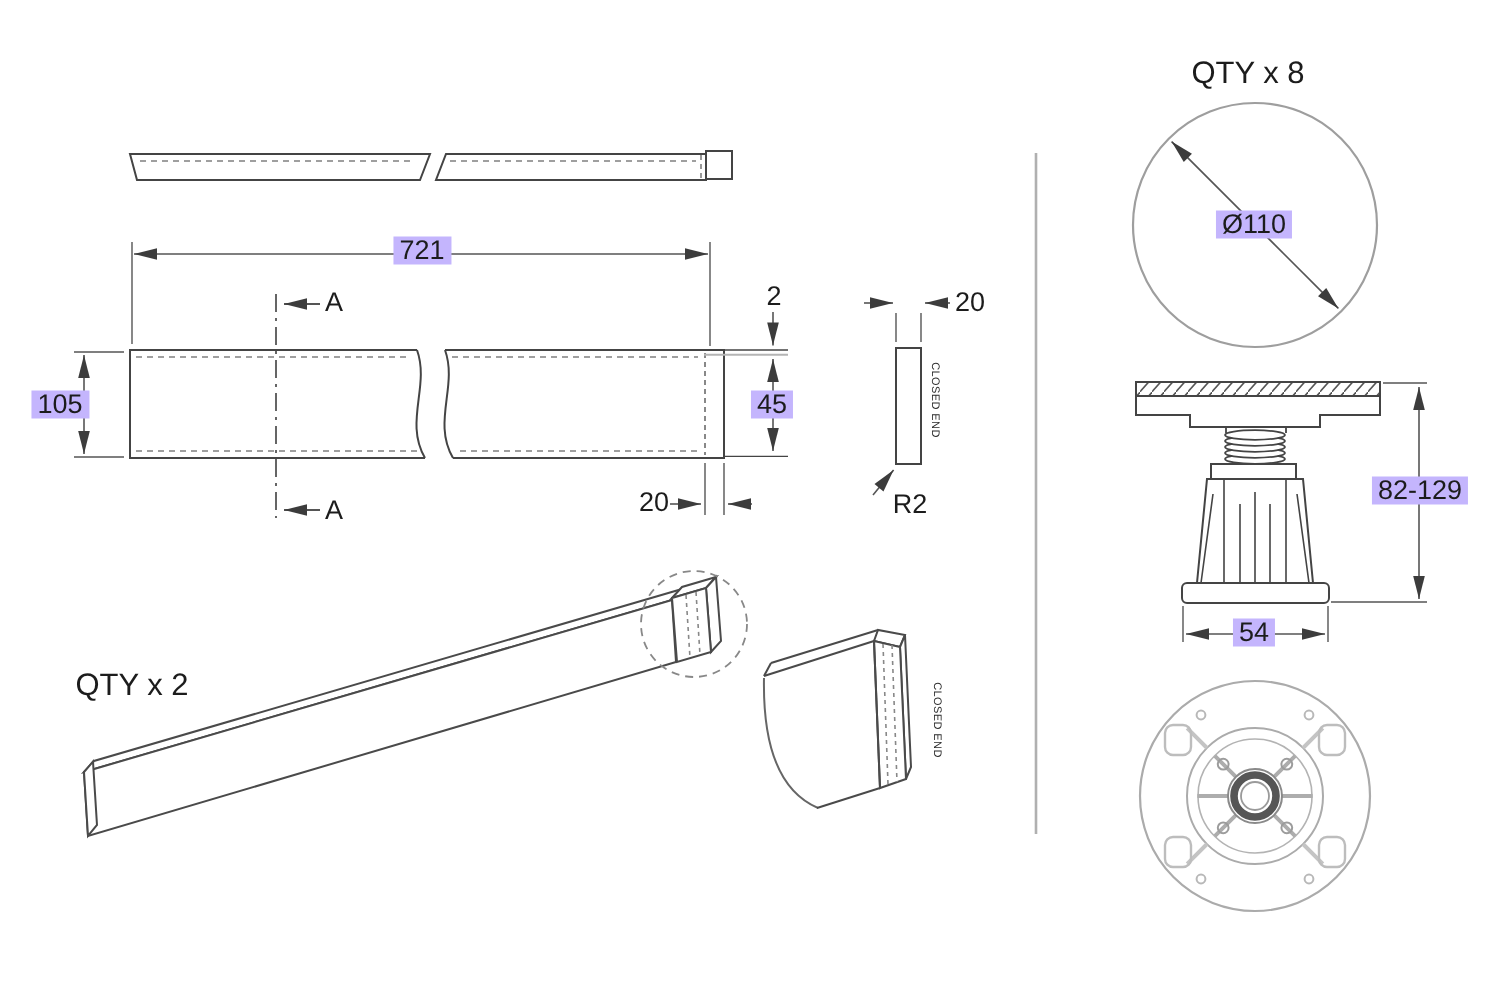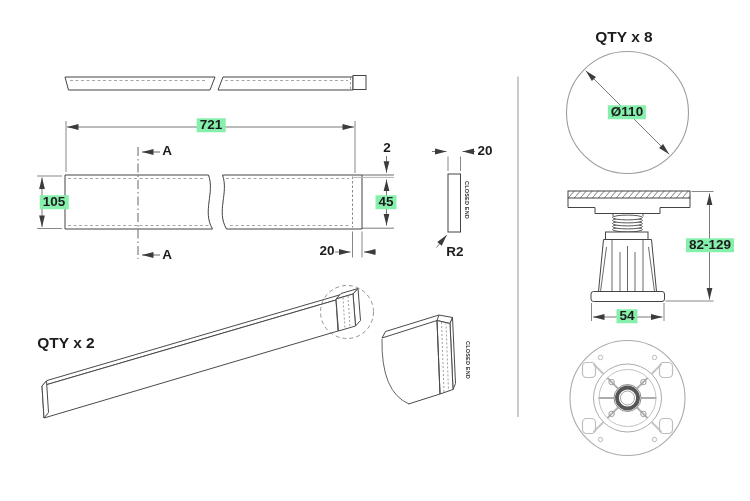--- a/index.html
+++ b/index.html
@@ -1,21 +1,21 @@
 <!DOCTYPE html>
 <html><head>
 <meta charset="utf-8">
 <style>
   html,body{margin:0;padding:0;background:#fff;}
   #stage{position:relative;width:750px;height:501px;background:#fff;overflow:hidden;
          font-family:"Liberation Sans",sans-serif;}
   #stage svg{position:absolute;left:0;top:0;}
   .lbl{position:absolute;transform:translate(-50%,-50%);font-size:13.5px;color:#1c1c1c;
-       white-space:nowrap;line-height:1;z-index:5;font-weight:bold;}
-  .bgw{background:#86efac;padding:0 3px;}
+       white-space:nowrap;line-height:1;z-index:5;}
+  .bgw{background:#c4b5fd;padding:0 3px;}
   .big{font-size:15.5px;}
   .vert{writing-mode:vertical-rl;font-size:5.5px;letter-spacing:.2px;color:#2a2a2a;}
 </style>
 </head>
 <body>
 
 <div id="stage">
 
 <svg width="750" height="501" viewBox="0 0 750 501">
   <defs>
@@ -168,21 +168,21 @@
     <rect x="582.5" y="418.5" width="13" height="15" rx="4" stroke="#bdbdbd" stroke-width="1.2"></rect>
     <rect x="659.5" y="418.5" width="13" height="15" rx="4" stroke="#bdbdbd" stroke-width="1.2"></rect>
     <circle cx="600.5" cy="357.5" r="2.2" stroke="#b8b8b8" stroke-width="1"></circle>
     <circle cx="654.5" cy="357.5" r="2.2" stroke="#b8b8b8" stroke-width="1"></circle>
     <circle cx="600.5" cy="439.5" r="2.2" stroke="#b8b8b8" stroke-width="1"></circle>
     <circle cx="654.5" cy="439.5" r="2.2" stroke="#b8b8b8" stroke-width="1"></circle>
   </g>
 </svg>
 
 <div class="lbl bgw" style="left:211px;top:125px;">721</div>
-<div class="lbl bgw" style="left:54px;top:202px;">105</div>
+<div class="lbl bgw" style="left:30px;top:202px;">105</div>
 <div class="lbl" style="left:167px;top:151px;">A</div>
 <div class="lbl" style="left:167px;top:255px;">A</div>
 <div class="lbl" style="left:387px;top:148px;">2</div>
 <div class="lbl bgw" style="left:386px;top:202px;">45</div>
 <div class="lbl" style="left:327px;top:251px;">20</div>
 <div class="lbl" style="left:485px;top:151px;">20</div>
 <div class="lbl" style="left:455px;top:252px;">R2</div>
 <div class="lbl vert" style="left:466px;top:200px;">CLOSED END</div>
 <div class="lbl big" style="left:66px;top:343px;">QTY x 2</div>
 <div class="lbl vert" style="left:467px;top:360px;">CLOSED END</div>

